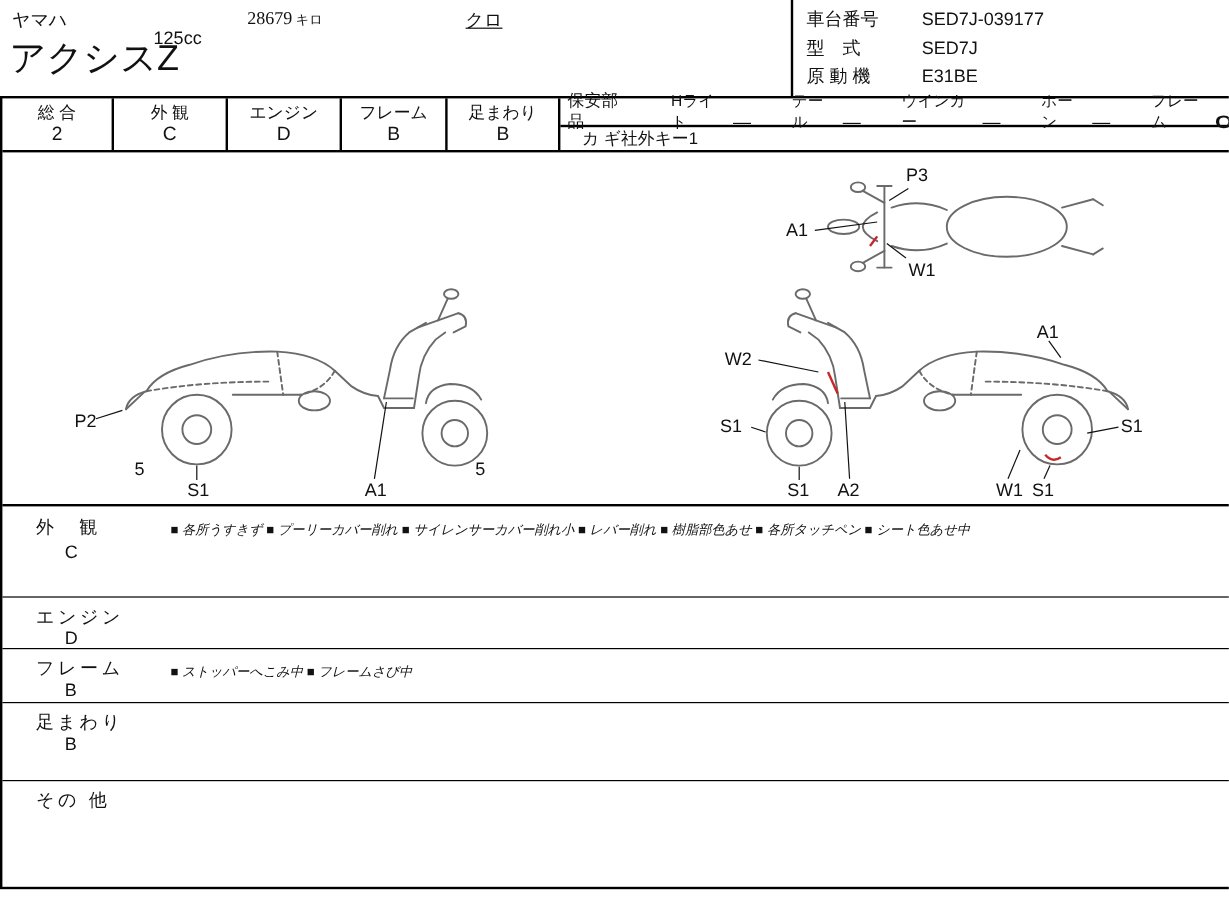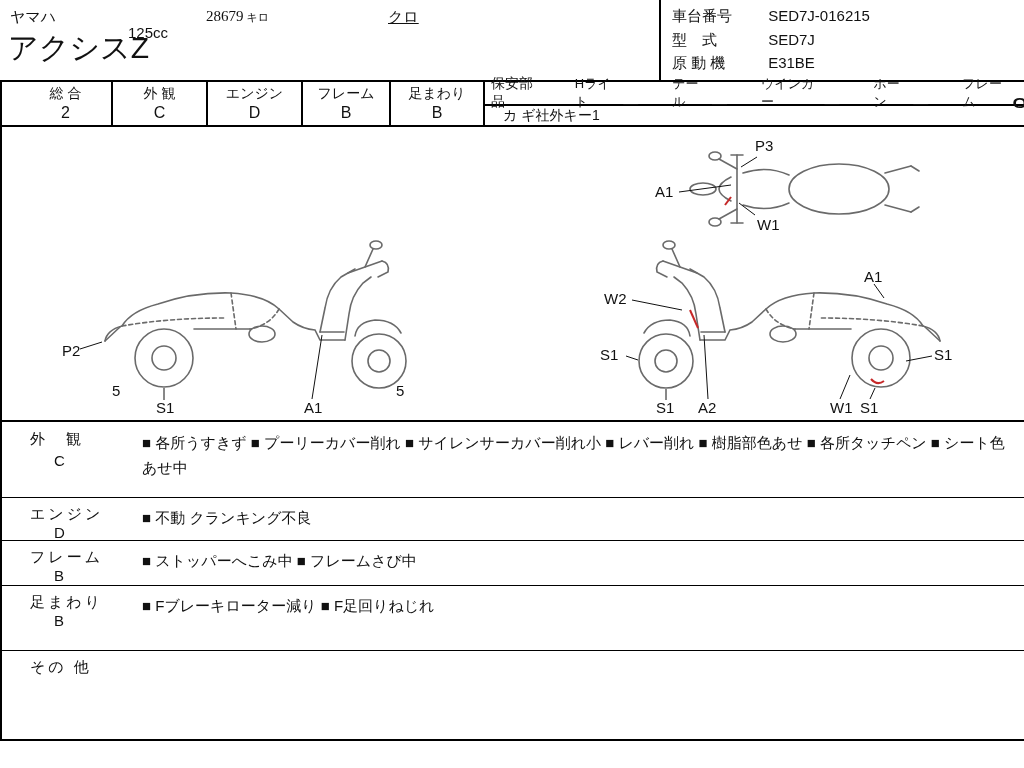--- a/index.html
+++ b/index.html
@@ -23,21 +23,21 @@
   .rrow{left:672px;white-space:nowrap;font-size:15px;}
   .rrow .rlabel{display:inline-block;width:92px;}
   .rrow1{top:7px;} .rrow2{top:31px;} .rrow3{top:54px;}
 
   
   .main-box{position:absolute;top:80px;left:0;width:1024px;height:657px;border:2px solid #000;background:#fff;}
 
   
   .grade-bar{display:flex;height:43px;border-bottom:2px solid #000;}
   .gcell{border-right:2px solid #000;display:flex;flex-direction:column;align-items:center;padding-top:2px;box-sizing:border-box;}
-  .gc1{width:93px;margin-left:18px;} .gc2{width:95px;} .gc3{width:95px;} .gc4{width:88px;} .gc5{width:94px;}
+  .gc1{width:93px;} .gc2{width:95px;} .gc3{width:95px;} .gc4{width:88px;} .gc5{width:94px;}
   .glabel{font-size:14px;line-height:18px;}
   .gvalue{font-size:16px;line-height:21px;}
   .safety{flex:1;display:flex;flex-direction:column;box-sizing:border-box;}
   .safety-row{height:22px;border-bottom:2px solid #000;display:flex;align-items:center;padding-left:6px;font-size:14px;}
   .sitem{display:flex;align-items:flex-end;margin-left:34px;}
   .sname{font-size:13px;}
   .sstatus{margin-left:7px;font-size:15px;}
   .oval{font-weight:bold;display:inline-block;transform:scaleX(1.25);}
   .key-row{flex:1;display:flex;align-items:center;padding-left:18px;font-size:14px;}
   .key-value{}
@@ -47,38 +47,38 @@
   svg.dv{position:absolute;overflow:visible;}
   svg text{font-size:15px;fill:#111;font-family:inherit;}
 
   
   .crow{position:relative;border-bottom:1px solid #000;box-sizing:content-box;}
   .r1{height:75px;} .r2{height:42px;} .r3{height:44px;} .r4{height:64px;} .r5{height:84px;border-bottom:none;}
   .sec{position:absolute;left:28px;top:8px;font-size:15px;letter-spacing:3px;white-space:nowrap;}
   .cgrade{position:absolute;left:52px;top:30px;font-size:15px;}
   .r2 .sec,.r3 .sec,.r4 .sec,.r5 .sec{top:7px;}
   .r2 .cgrade,.r3 .cgrade,.r4 .cgrade{top:26px;}
-  .ctext{position:absolute;left:140px;top:8px;width:868px;font-size:15px;line-height:25px;}
+  .ctext{position:absolute;left:140px;top:8px;width:868px;font-size:11px;line-height:25px;font-style:italic;}
   .r2 .ctext,.r3 .ctext,.r4 .ctext{top:7px;}
 </style>
 </head>
 <body>
 
 <div class="sheet">
 
   <div class="top-header">
     <span class="hpos maker">ヤマハ</span>
     <span class="hpos disp">125cc</span>
     <span class="hpos mileage"><span>28679</span><span class="mileage-unit">キロ</span></span>
     <span class="hpos vcolor">クロ</span>
     <span class="hpos model-name">アクシスZ</span>
 
     <div class="hpos rrow rrow1">
       <span class="rlabel">車台番号</span>
-      <span>SED7J-016215</span>
+      <span>SED7J-039177</span>
     </div>
     <div class="hpos rrow rrow2">
       <span class="rlabel">型　式</span>
       <span>SED7J</span>
     </div>
     <div class="hpos rrow rrow3">
       <span class="rlabel">原 動 機</span>
       <span>E31BE</span>
     </div>
     <div class="vdiv"></div>
@@ -254,31 +254,29 @@
     </div>
 
     <div class="crow r1">
       <span class="sec">外　観</span>
       <span class="cgrade">C</span>
       <div class="ctext">■ 各所うすきず ■ プーリーカバー削れ ■ サイレンサーカバー削れ小 ■ レバー削れ ■ 樹脂部色あせ ■ 各所タッチペン ■ シート色あせ中</div>
     </div>
     <div class="crow r2">
       <span class="sec">エンジン</span>
       <span class="cgrade">D</span>
-      <div class="ctext">■ 不動 クランキング不良</div>
     </div>
     <div class="crow r3">
       <span class="sec">フレーム</span>
       <span class="cgrade">B</span>
       <div class="ctext">■ ストッパーへこみ中 ■ フレームさび中</div>
     </div>
     <div class="crow r4">
       <span class="sec">足まわり</span>
       <span class="cgrade">B</span>
-      <div class="ctext">■ Fブレーキローター減り ■ F足回りねじれ</div>
     </div>
     <div class="crow r5">
       <span class="sec">その 他</span>
       <div class="ctext"></div>
     </div>
 
   </div>
 </div>
 
 </body></html>

